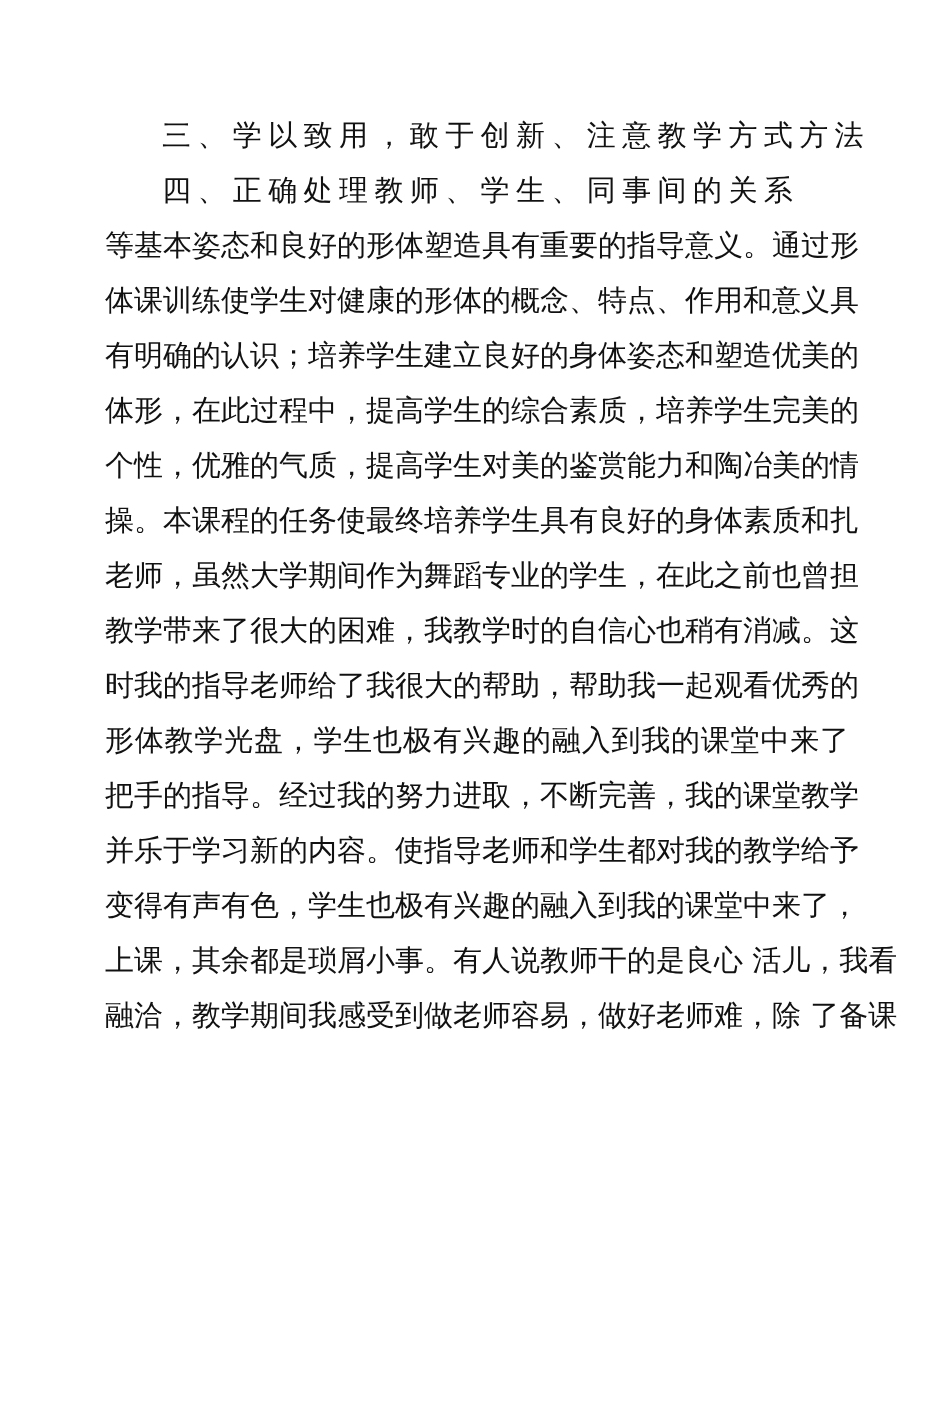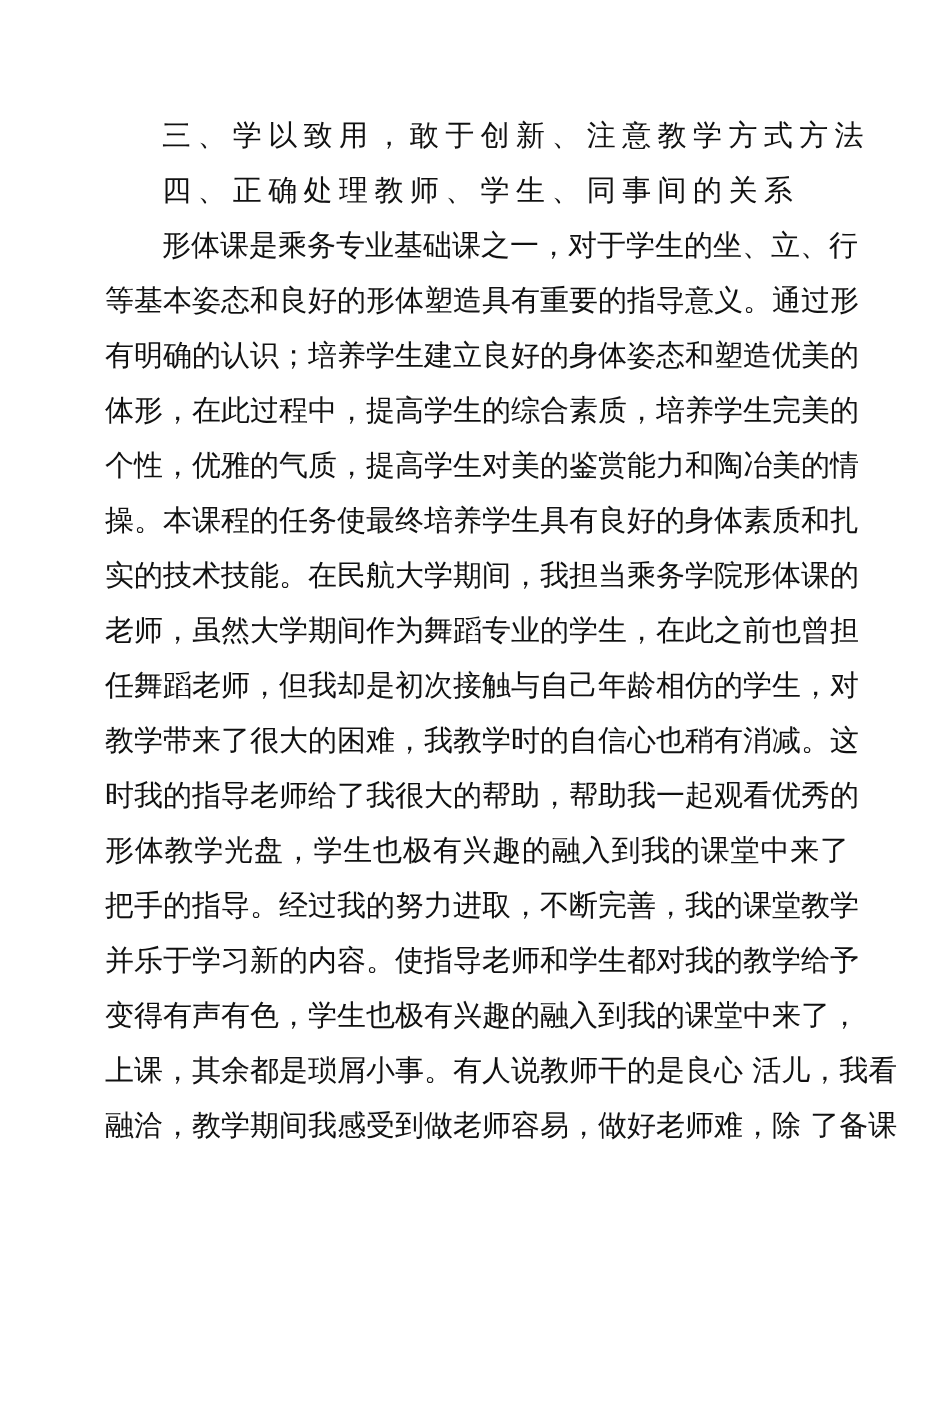--- a/index.html
+++ b/index.html
@@ -52,29 +52,27 @@
 </head>
 <body>
 
 <div class="page">
   <div class="content">
 
     <div class="line heading">三、学以致用，敢于创新、注意教学方式方法</div>
     <div class="line heading">四、正确处理教师、学生、同事间的关系</div>
 
     <div class="paragraph">
-      <div class="line indent">形体课是乘务专业基础课之一，对于学生的坐、立、行</div>
       <div class="line">等基本姿态和良好的形体塑造具有重要的指导意义。通过形</div>
+      <div class="line">体课训练使学生对健康的形体的概念、特点、作用和意义具</div>
       <div class="line">有明确的认识；培养学生建立良好的身体姿态和塑造优美的</div>
       <div class="line">体形，在此过程中，提高学生的综合素质，培养学生完美的</div>
       <div class="line">个性，优雅的气质，提高学生对美的鉴赏能力和陶冶美的情</div>
       <div class="line">操。本课程的任务使最终培养学生具有良好的身体素质和扎</div>
-      <div class="line">实的技术技能。在民航大学期间，我担当乘务学院形体课的</div>
       <div class="line">老师，虽然大学期间作为舞蹈专业的学生，在此之前也曾担</div>
-      <div class="line">任舞蹈老师，但我却是初次接触与自己年龄相仿的学生，对</div>
       <div class="line">教学带来了很大的困难，我教学时的自信心也稍有消减。这</div>
       <div class="line">时我的指导老师给了我很大的帮助，帮助我一起观看优秀的</div>
       <div class="line">形体教学光盘，学生也极有兴趣的融入到我的课堂中来了</div>
       <div class="line">把手的指导。经过我的努力进取，不断完善，我的课堂教学</div>
       <div class="line">并乐于学习新的内容。使指导老师和学生都对我的教学给予</div>
       <div class="line">变得有声有色，学生也极有兴趣的融入到我的课堂中来了，</div>
       <div class="line">上课，其余都是琐屑小事。有人说教师干的是良心 活儿，我看</div>
       <div class="line">融洽，教学期间我感受到做老师容易，做好老师难，除 了备课</div>
     </div>
 

